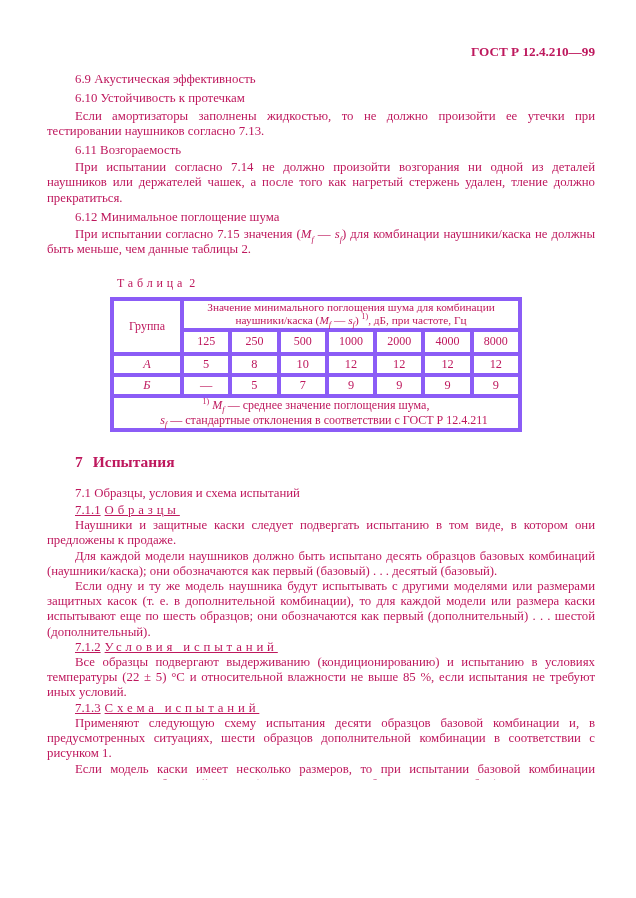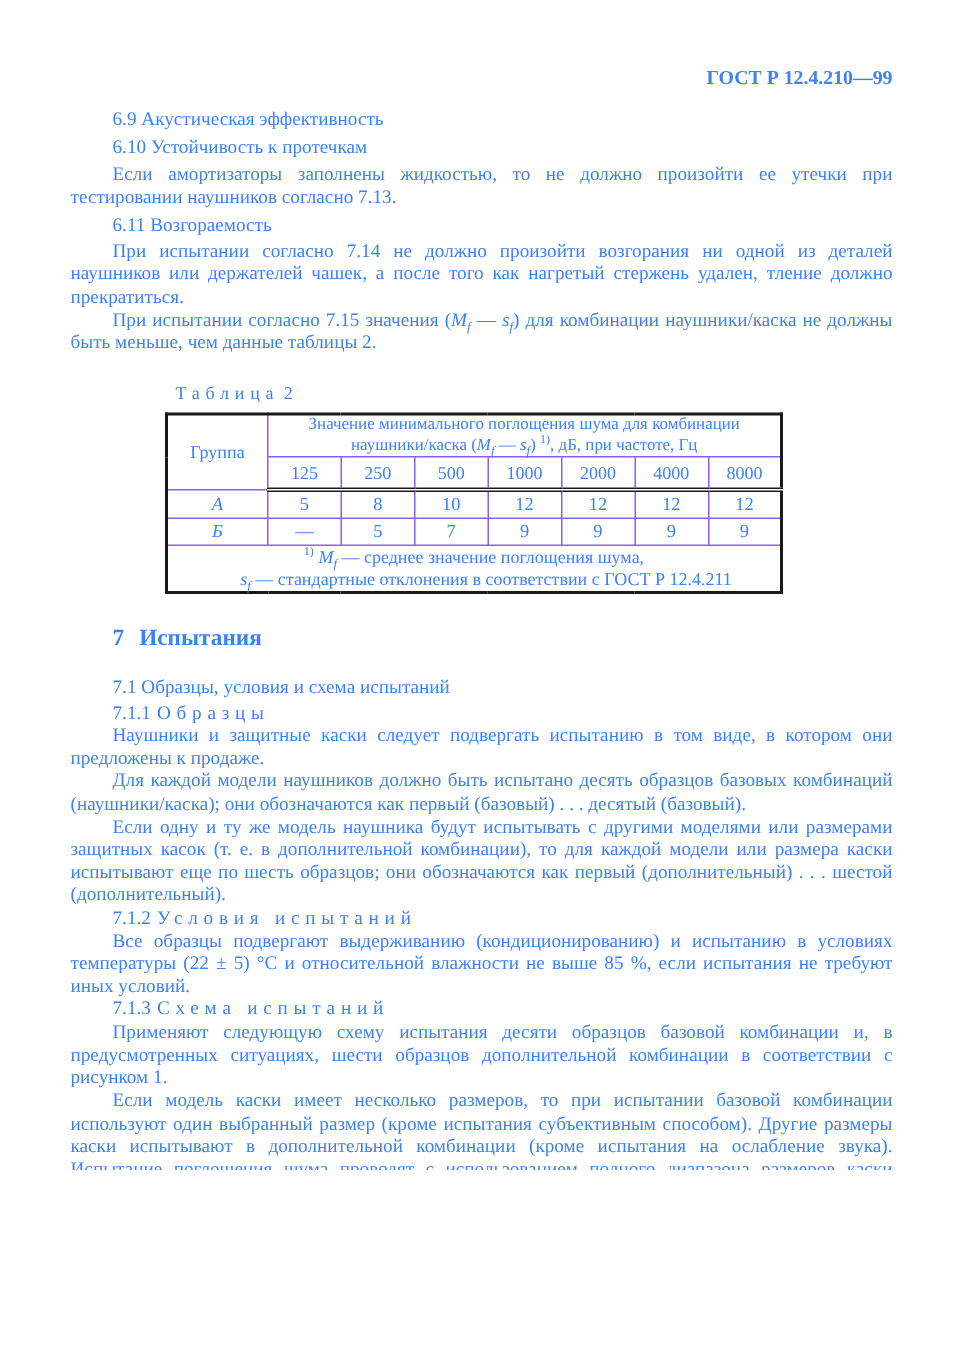--- a/index.html
+++ b/index.html
@@ -1,20 +1,20 @@
 <!DOCTYPE html>
 <html><head>
 <meta charset="utf-8">
 <style>
   html, body { margin: 0; padding: 0; background: #fff; }
   .page {
     position: relative;
     width: 636px; height: 780px;
     background: #fff;
-    color: #3b82f6;
+    color: #be185d;
     font-family: "Liberation Serif", "DejaVu Serif", serif;
     font-size: 12.8px;
     line-height: 15.2px;
     box-sizing: border-box;
     padding: 44px 41px 0 47px;
     overflow: hidden;
   }
   .doc-header {
     text-align: right;
     font-weight: bold;
@@ -43,21 +43,21 @@
     font-size: 12px;
   }
   .tbl-caption .spaced { letter-spacing: 0.32em; }
   table.t2 {
     border-collapse: collapse;
     margin-left: 63px;
     width: 412px;
     table-layout: fixed;
   }
   table.t2 td {
-    border: 1px solid #8b5cf6;
+    border: 4px solid #8b5cf6;
     text-align: center;
     vertical-align: middle;
     padding: 0;
   }
   table.t2 { border: 2px solid #1a1a1a; }
   td.group-h {
     width: 66px;
     font-size: 12px;
     border-bottom: 3px double #1a1a1a;
   }
@@ -87,20 +87,21 @@
     font-weight: bold;
     font-size: 15.5px;
     text-indent: 28px;
     margin: 22px 0 0 0;
   }
   .h-main .num { margin-right: 10px; }
   .h-71 { margin-top: 17px; }
   .h-sub3 {
     text-indent: 28px;
     margin: 0;
+    text-decoration: underline;
   }
   .h-sub3 .sp { letter-spacing: 0.3em; margin-left: 4px; }
   .footer-left {
     position: absolute; left: 47px; top: 836px; font-size: 11.5px;
   }
   .footer-right {
     position: absolute; right: 43px; top: 833px; font-size: 12.5px;
   }
 </style>
 </head>
@@ -111,20 +112,21 @@
   <div class="doc-header">ГОСТ Р 12.4.210—99</div>
 
   <div class="h-sub">6.9 Акустическая эффективность</div>
 
   <div class="h-sub">6.10 Устойчивость к протечкам</div>
   <p class="body">Если амортизаторы заполнены жидкостью, то не должно произойти ее утечки при тестировании наушников согласно 7.13.</p>
 
   <div class="h-sub">6.11 Возгораемость</div>
   <p class="body">При испытании согласно 7.14 не должно произойти возгорания ни одной из деталей наушников или держателей чашек, а после того как нагретый стержень удален, тление должно прекратиться.</p>
 
+  <div class="h-sub">6.12 Минимальное поглощение шума</div>
   <p class="body"><span>При испытании согласно 7.15 значения (</span><i class="sym">M</i><sub class="f">f</sub><span> — </span><i class="sym">s</i><sub class="f">f</sub><span>) для комбинации наушники/каска не должны быть меньше, чем данные таблицы 2.</span></p>
 
   <div class="tbl-caption"><span class="spaced">Таблица</span> <span>2</span></div>
 
   <table class="t2">
     <tbody>
         <tr>
       <td class="group-h" rowspan="2">Группа</td>
       <td class="val-h" colspan="7"><span>Значение минимального поглощения шума для комбинации наушники/каска (</span><i class="sym">M</i><sub class="f">f</sub><span> — </span><i class="sym">s</i><sub class="f">f</sub><span>) </span><sup class="fnmark">1)</sup><span>, дБ, при частоте, Гц</span></td>
     </tr>

